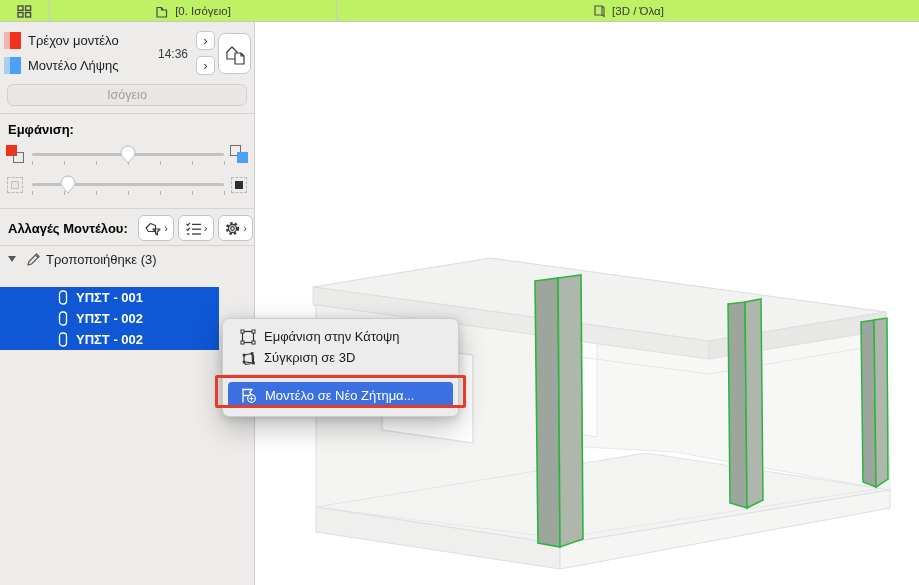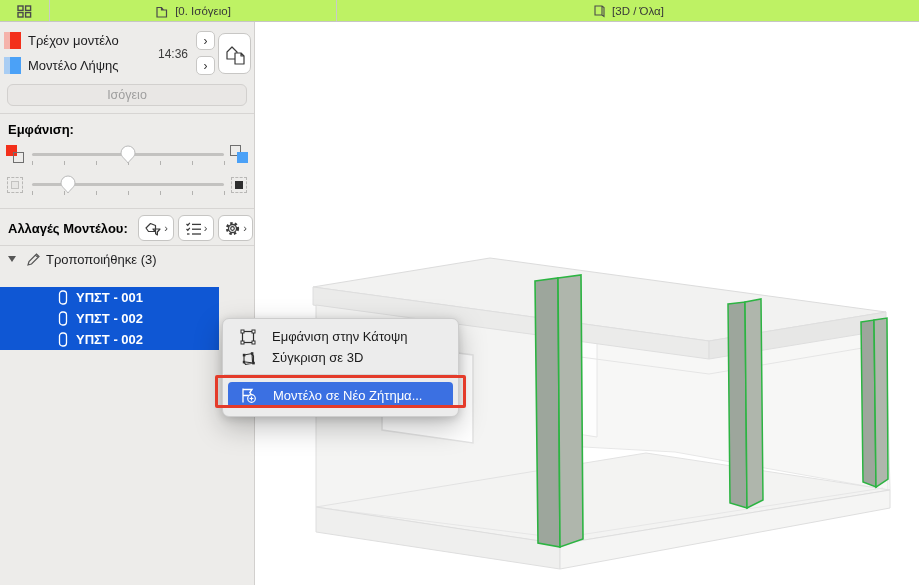--- a/index.html
+++ b/index.html
@@ -61,21 +61,21 @@
   .tree-label { position:absolute; top:3px; white-space:nowrap; }
 
   
   .canvas { position:absolute; left:255px; top:22px; width:664px; height:563px; background:#fff; }
 
   
   .menu { position:absolute; left:222px; top:318px; width:237px; z-index:10;
           background:#ececec; border:1px solid #cdcdcd; border-radius:7px;
           box-shadow:0 10px 28px rgba(0,0,0,.25), 0 2px 8px rgba(0,0,0,.15);
           padding:7px 0 8px; }
-  .menu-item { height:21px; display:flex; align-items:center; gap:16px; padding:0 12px 0 17px;
+  .menu-item { height:21px; display:flex; align-items:center; gap:8px; padding:0 12px 0 17px;
                font-size:13px; color:#1b1b1b; white-space:nowrap; }
   .menu-sep { height:1px; background:#d6d6d6; margin:6px 1px 7px; }
   .menu-item.hl { margin:0 5px; padding:0 8px 0 12px; height:26px; background:#3b70e2;
                   border-radius:4px; color:#fff; }
   .annotation { position:absolute; left:215px; top:375px; width:251px; height:33px;
                 border:3px solid #e43b2a; border-radius:2px; z-index:11; }
 </style>
 </head>
 <body>
 

